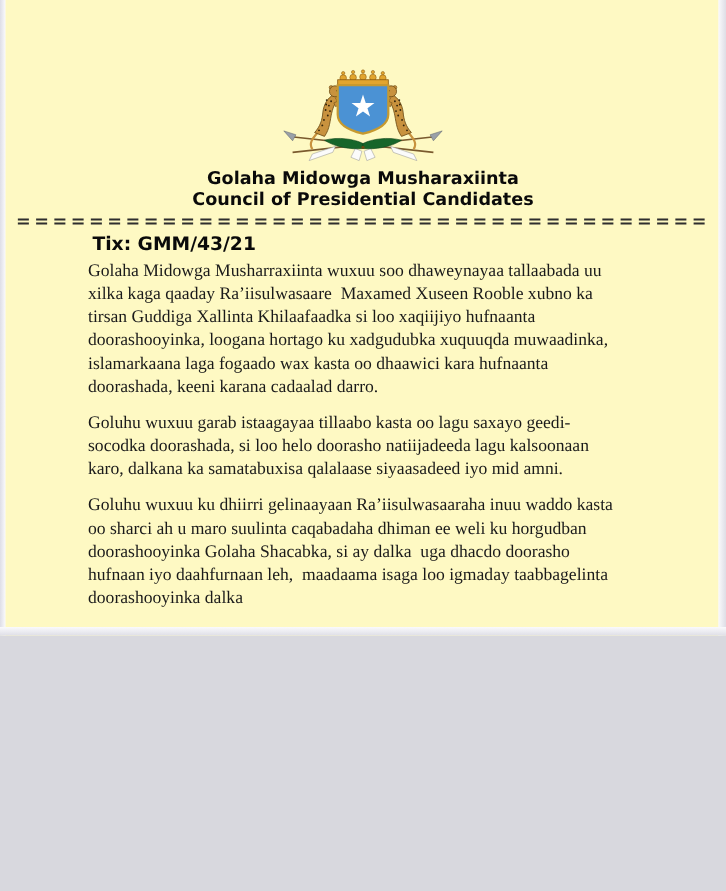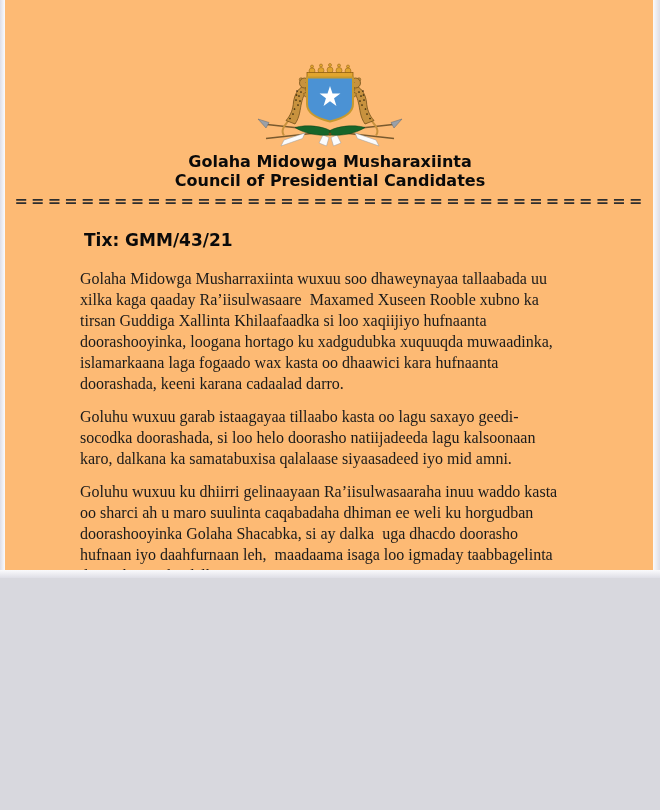--- a/index.html
+++ b/index.html
@@ -1,18 +1,18 @@
 <!DOCTYPE html>
 <html style="--shield-blue: #4b92d4; --shield-border-gold: #c6992f; --star-white: #ffffff; --crown-gold: #e2a52e; --crown-outline: #8a5a10; --leopard-tan: #c8923e; --leopard-outline: #6b4a14; --leopard-spot: #31230a; --leaf-green: #17662a; --spear-shaft: #7a5a2e; --spear-head: #9aa0a8; --ribbon-white: #fbfbfb; --ribbon-outline: #9a9a9a;"><head>
 <meta charset="utf-8">
 <style>
   html,body { margin:0; padding:0; }
   body { background:#d8d8de; font-family:"Liberation Sans", sans-serif; }
   .page {
-    position:relative; width:660px; height:578px; background:#fdba74;
+    position:relative; width:660px; height:578px; background:#fef9c3;
     overflow:hidden; margin:0; box-sizing:border-box;
   }
   .edge { position:absolute; pointer-events:none; }
   .edge-left  { left:0; top:0; bottom:0; width:5px;
     background:linear-gradient(to right, #dedee6, #fafafc); }
   .edge-right { right:0; top:0; bottom:0; width:7px;
     background:linear-gradient(to left, #dedee6, #fafafc); }
   .edge-bottom{ left:0; right:0; bottom:0; height:8px;
     background:linear-gradient(to top, #dedee6, #fafafc); }
 
@@ -21,25 +21,25 @@
   .title-block { text-align:center; margin-top:2px;
     font-family:"DejaVu Sans","Liberation Sans",sans-serif;
     font-weight:bold; font-size:16px; line-height:19px; color:#0a0a0a; }
 
   .divider { text-align:center; margin-top:3px; white-space:nowrap; overflow:hidden;
     font-family:"DejaVu Sans","Liberation Sans",sans-serif;
     font-weight:bold; font-size:16px; line-height:15px;
     letter-spacing:3.2px; color:#2e2e2e; }
 
   .ref-row { display:flex; justify-content:space-between;
-    width:468px; margin:21px 0 0 84px;
+    width:468px; margin:3px 0 0 84px;
     font-family:"DejaVu Sans","Liberation Sans",sans-serif;
     font-weight:bold; font-size:17px; line-height:22px; color:#0a0a0a; }
 
-  .doc-body { margin:17px 0 0 80px; width:512px;
+  .doc-body { margin:3px 0 0 80px; width:512px;
     font-family:"Liberation Serif","DejaVu Serif",serif;
     font-size:16px; line-height:21px; color:#1a1a1a; }
   .doc-body p { margin:0 0 12px 0; white-space:pre-wrap; }
 </style>
 </head>
 <body>
 
 <div class="page">
   <div class="edge edge-left"></div>
   <div class="edge edge-right"></div>

